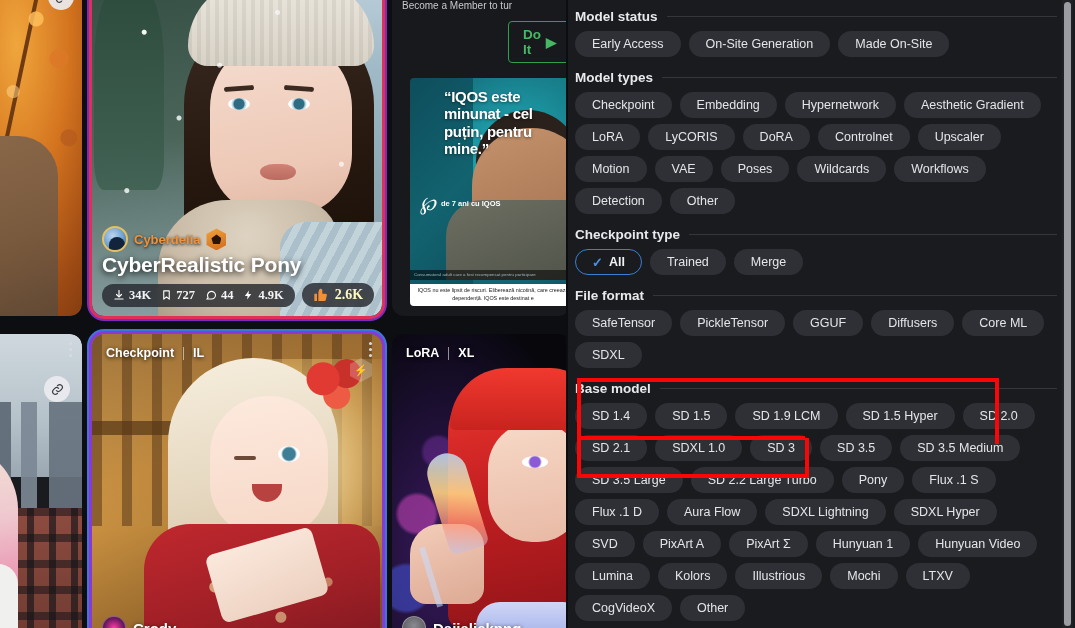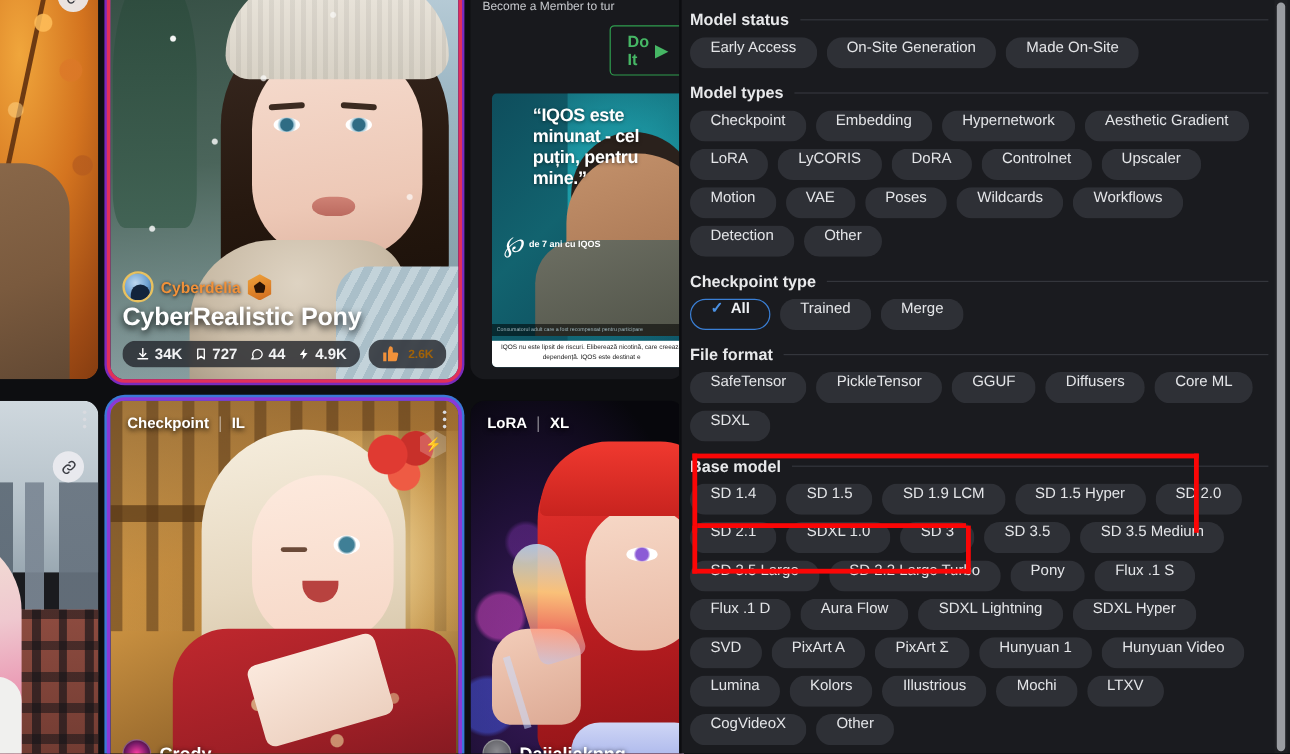--- a/index.html
+++ b/index.html
@@ -121,28 +121,28 @@
     position:relative;
   }
   .hex-badge::after{ content:""; position:absolute; left:5px; top:6px; width:10px; height:10px;
     background:#2a1405; clip-path: polygon(50% 0%, 100% 38%, 82% 100%, 18% 100%, 0% 38%); }
   .card-title {
     font-size: 21px; font-weight: 700; color:#fff; letter-spacing:-.2px;
     text-shadow: 0 2px 6px rgba(0,0,0,.9); line-height:1.12; margin: 1px 0 6px;
   }
   .stat-row { display:flex; align-items:center; gap:7px; }
   .stat-pill {
-    display:flex; align-items:center; gap:10px;
+    display:flex; align-items:flex-end; gap:10px;
     background: rgba(38,40,46,.82); border-radius: 14px;
-    padding: 4px 11px; backdrop-filter: blur(3px);
+    padding: 4px 11px; backdrop-filter: blur(3px); font-family: Liberation Serif, serif;
   }
   .stat { display:flex; align-items:center; gap:4px; font-size:12.5px; font-weight:700; color:#f2f3f5; }
   .stat svg { display:block; }
   .stat-pill.thumbs { gap:6px; }
-  .thumb-val { font-size:10px; font-weight:700; color:#a16207; }
+  .thumb-val { font-size:14px; font-weight:700; color:#fef9c3; }
 
   
   #card-ad { left: 392px; top: -14px; width: 178px; height: 330px;
     background:#18191d; border-radius: 12px; }
   .ad-promo { position:absolute; left:0; right:0; top:14px; text-align:left; padding-left:10px; }
   .ad-promo-text { font-size:10px; color:#c6c8cc; white-space:nowrap; }
   .do-it-btn {
     margin-top:10px; margin-left:106px; display:inline-flex; align-items:center; gap:5px;
     border:1px solid #2f9e4f; color:#46b765; border-radius:4px;
     padding:5px 14px; font-size:13.5px; font-weight:600; background:transparent;
@@ -314,21 +314,21 @@
   }
   .panel-scroll { position:absolute; inset:0; padding: 0 18px 0 9px; }
 
   .section { padding: 0 0 2px; }
   .sec-head { display:flex; align-items:center; gap:9px; padding: 9px 0 7px; }
   .sec-title { font-size:13.5px; font-weight:700; color:#e8e9eb; white-space:nowrap; }
   .sec-rule { flex:1; height:1px; background:#34363c; }
 
   .pill-wrap { display:flex; flex-wrap:wrap; gap: 6px 8px; padding-bottom: 2px; }
   .pill {
-    display:inline-flex; justify-content:center; gap:6px;
+    display:inline-flex; align-items:center; justify-content:center; gap:6px;
     background:#2e3036; color:#e4e5e8;
     font-size:12.5px; font-weight:400;
     border-radius: 16px; height: 26px; padding: 0 16px;
     border:1px solid transparent; white-space:nowrap;
   }
   .pill.selected {
     background: transparent; border:1px solid #3a7fd5; color:#eef1f5; font-weight:600;
   }
   .pill .check { color:#4a90e2; font-size:13px; font-weight:700; line-height:1; }
 

